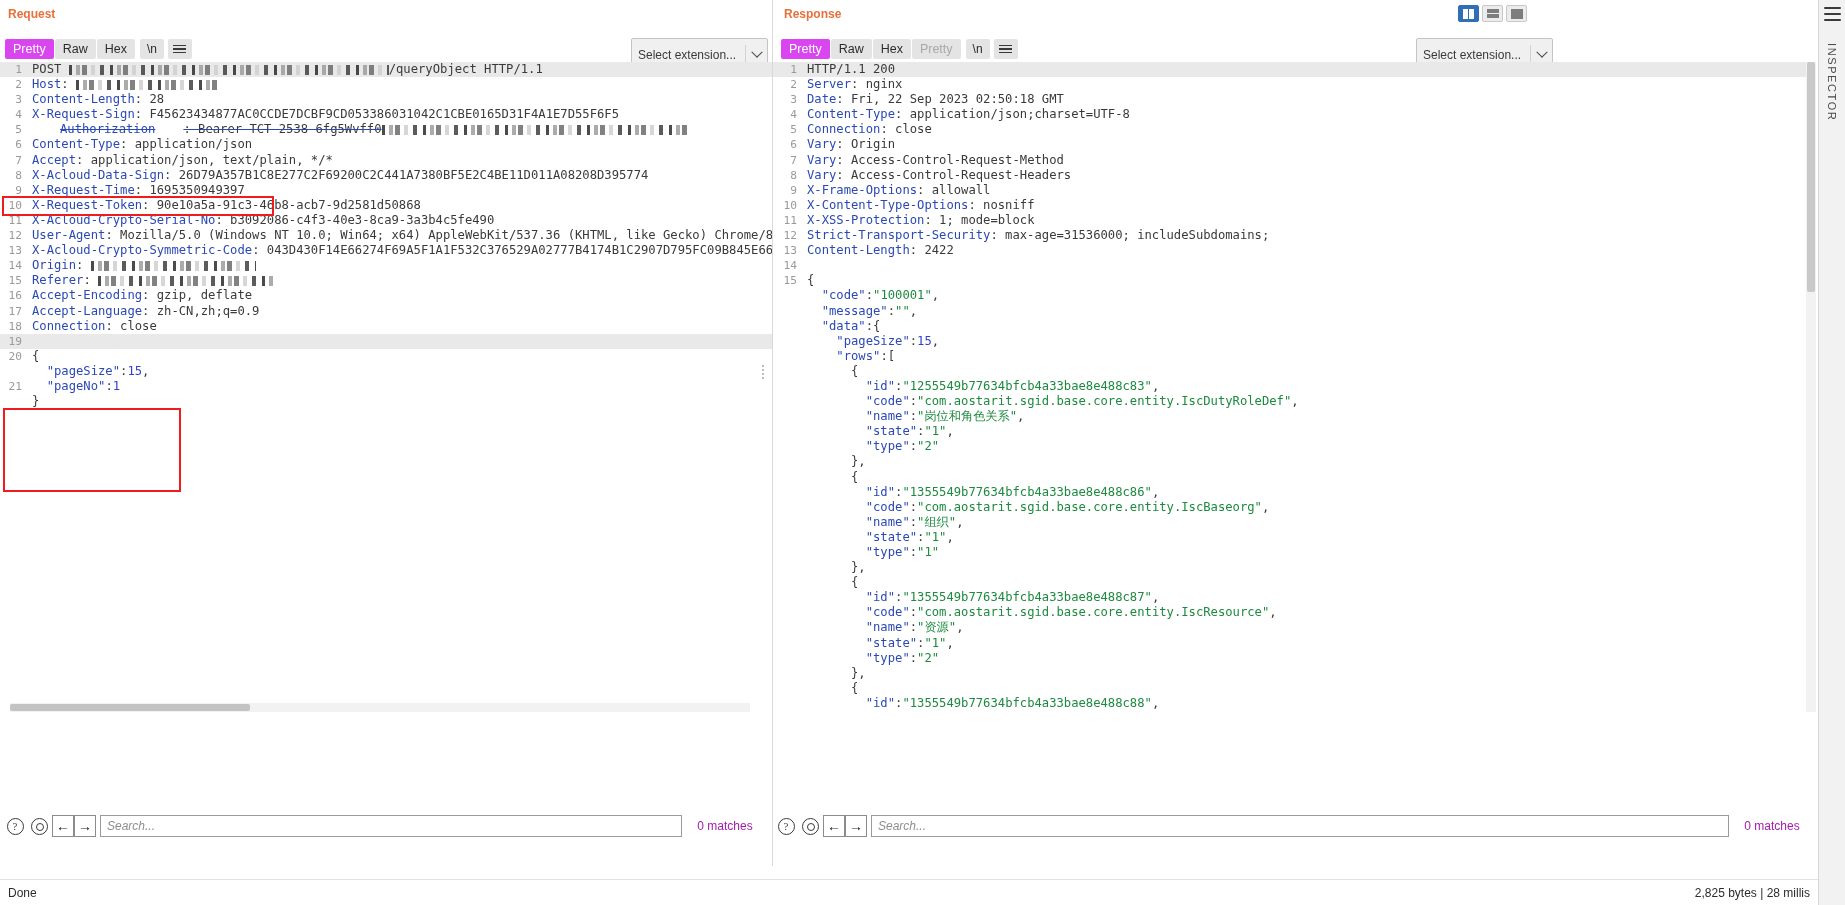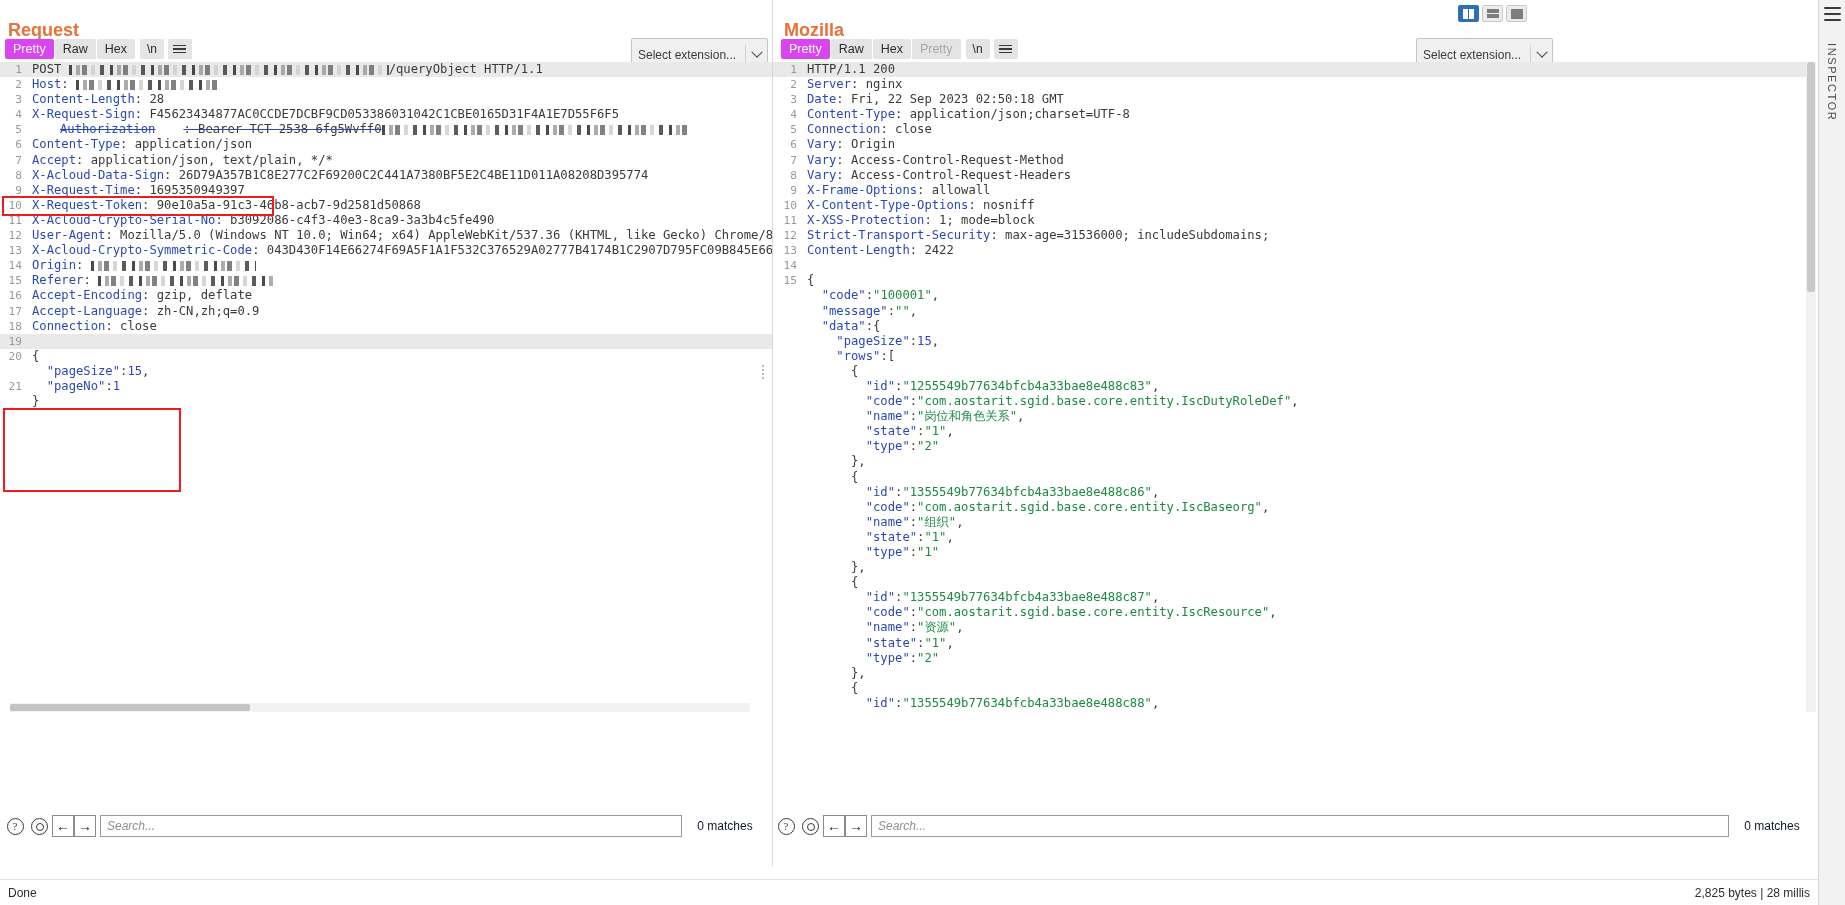--- a/index.html
+++ b/index.html
@@ -28,22 +28,22 @@
 
   
   .pane { position: absolute; top: 0; height: 866px; }
   .pane-left  { left: 0;   width: 772px; }
   .pane-right { left: 772px; width: 1046px; }
   .pane-right::before{
     content:""; position:absolute; left:0; top:0; width:1px; height:866px; background:#d9d9d9;
   }
 
   .pane-title {
-    position: absolute; top: 20px; left: 8px;
-    font-size: 18px; font-weight: bold; color: #e8703a;
+    position: absolute; top: 7px; left: 8px;
+    font-size: 12px; font-weight: bold; color: #e8703a;
   }
   .pane-right .pane-title { left: 12px; }
 
   
   .view-toggle {
     position: absolute; top: 5px; left: 1458px;
     display: flex; gap: 3px;
   }
   .view-btn {
     width: 21px; height: 17px; border-radius: 2px; border: 1px solid #c8c8c8;
@@ -179,21 +179,21 @@
   }
   .navbtn {
     width: 22px; height: 22px; border: 1px solid #8c8c8c; background: #fff;
     display:flex; align-items:center; justify-content:center; font-size: 14px; color:#222;
   }
   .searchinput {
     flex: 1; height: 22px; border: 1px solid #9a9a9a; background:#fff; margin-left: 4px;
     font-size: 12px; color:#8e8e8e; font-style: italic; padding: 0 6px;
     display:flex; align-items:center; font-family:"Liberation Sans", sans-serif;
   }
-  .matches { width: 86px; text-align: center; font-size: 12px; color:#0f172a; }
+  .matches { width: 86px; text-align: center; font-size: 12px; color:#a21caf; }
 
   
   .statusbar {
     position: absolute; left: 0; bottom: 0; width: 1818px; height: 26px;
     display: flex; align-items: center; justify-content: space-between;
     font-size: 12px; color: #2c2c2c; padding: 4px 8px;
     border-top: 1px solid #e2e2e2; background: #ffffff;
   }
 </style>
 </head>
@@ -269,21 +269,21 @@
           <span class="gear"></span>
         </span>
       <span class="navbtn">←</span>
       <span class="navbtn">→</span>
       <span class="searchinput">Search...</span>
       <span class="matches">0 matches</span>
     </div>
   </div>
 
   <div class="pane pane-right">
-    <div class="pane-title">Mozilla</div>
+    <div class="pane-title">Response</div>
 
     <div class="tabstrip">
       <div class="tab active">Pretty</div>
       <div class="tab">Raw</div>
       <div class="tab">Hex</div>
       <div class="tab disabled">Pretty</div>
       <div class="iconbtn">\n</div>
       <div class="iconbtn">
         <span class="burger-3">
             <i></i>

